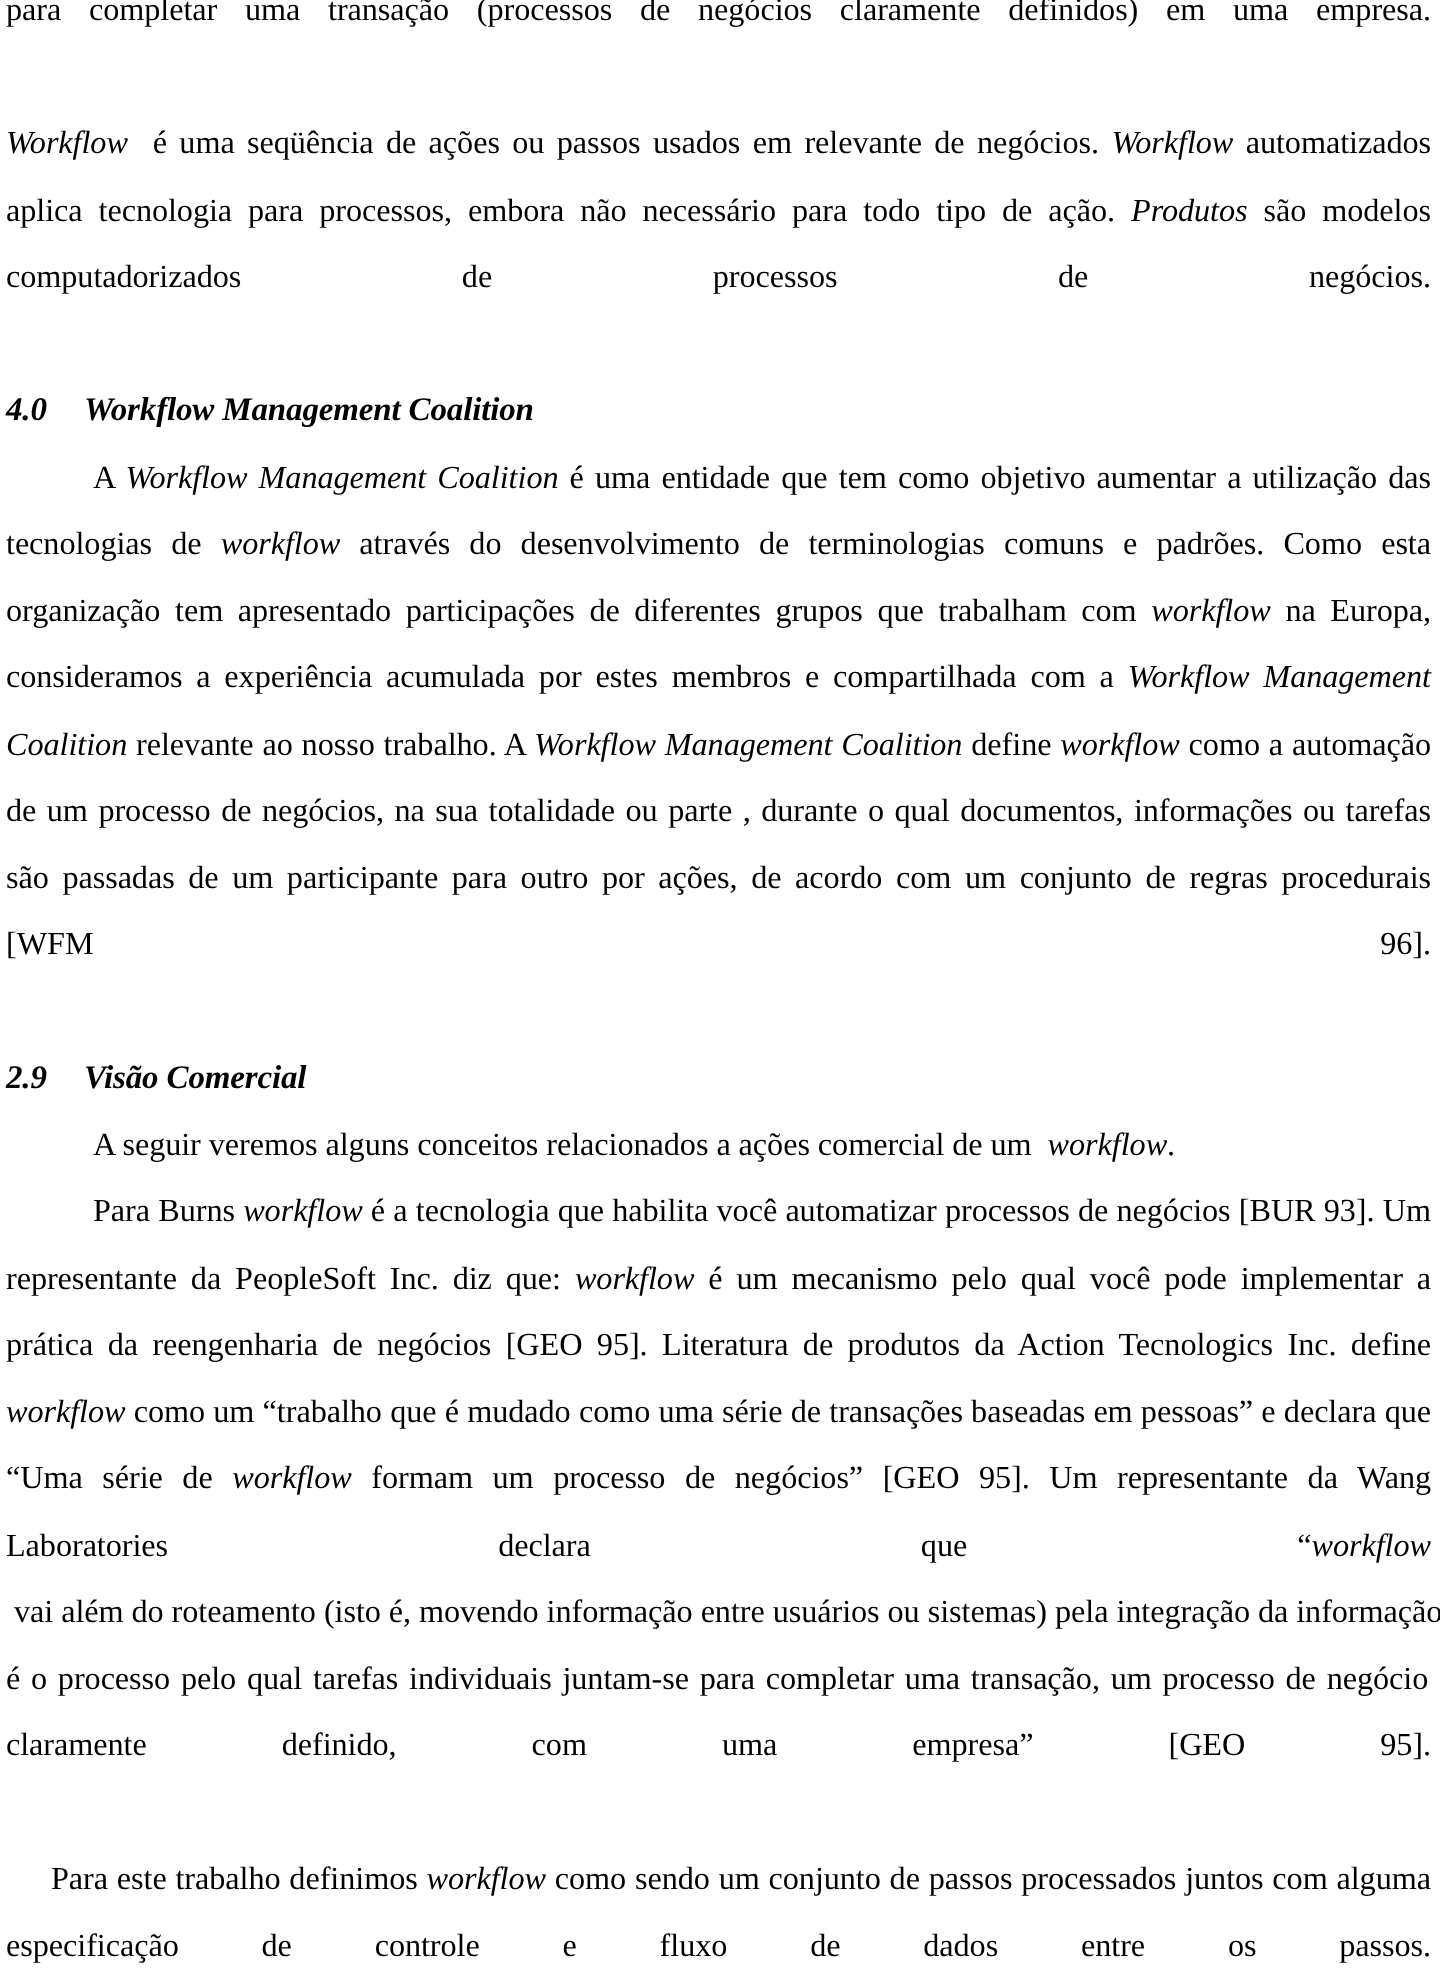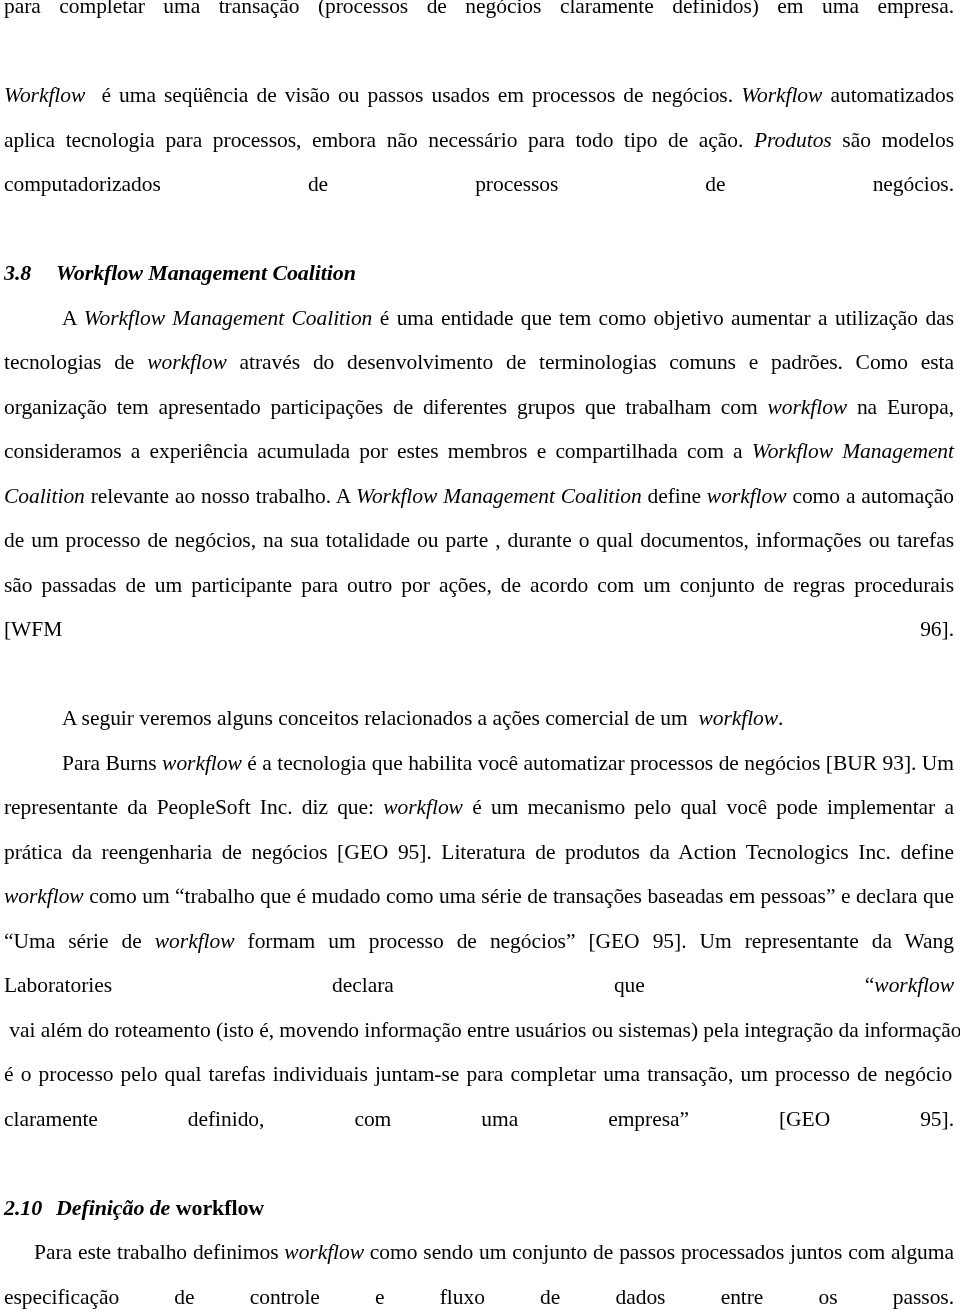--- a/index.html
+++ b/index.html
@@ -92,29 +92,29 @@
 </head>
 <body>
 
 <div id="page">
   <div class="doc-flow">
 
     <p class="para">
       <span>para completar uma transação (processos de negócios claramente definidos) em uma empresa.</span>
     </p>
 
-    <p class="para"><em class="term">Workflow</em><span class="nb">  é uma seqüência de visão ou passos usados em processos de negócios. </span><em class="term">Workflow</em><span> automatizados aplica tecnologia para processos, embora não necessário para todo tipo de ação. </span><em class="term">Produtos</em><span> são modelos computadorizados de processos de negócios.</span></p>
+    <p class="para"><em class="term">Workflow</em><span class="nb">  é uma seqüência de ações ou passos usados em relevante de negócios. </span><em class="term">Workflow</em><span> automatizados aplica tecnologia para processos, embora não necessário para todo tipo de ação. </span><em class="term">Produtos</em><span> são modelos computadorizados de processos de negócios.</span></p>
 
-    <h2 class="heading"><span class="num">3.8</span><span>Workflow Management Coalition</span></h2>
+    <h2 class="heading"><span class="num">4.0</span><span>Workflow Management Coalition</span></h2>
 
     <p class="para indent"><span>A </span><em class="term">Workflow Management Coalition</em><span> é uma entidade que tem como objetivo aumentar a utilização das tecnologias de </span><em class="term">workflow</em><span> através do desenvolvimento de terminologias comuns e padrões. Como esta organização tem apresentado participações de diferentes grupos que trabalham com </span><em class="term">workflow</em><span> na Europa, consideramos a experiência acumulada por estes membros e compartilhada com a </span><em class="term">Workflow Management Coalition</em><span> relevante ao nosso trabalho. A </span><em class="term">Workflow Management Coalition</em><span> define </span><em class="term">workflow</em><span> como a automação de um processo de negócios, na sua totalidade ou parte , durante o qual documentos, informações ou tarefas são passadas de um participante para outro por ações, de acordo com um conjunto de regras procedurais [WFM 96].</span></p>
 
+    <h2 class="heading"><span class="num">2.9</span><span>Visão Comercial</span></h2>
 
     <p class="para indent no-stretch"><span class="nb">A seguir veremos alguns conceitos relacionados a ações comercial de um  </span><em class="term">workflow</em><span>.</span></p>
 
     <p class="para indent"><span>Para Burns </span><em class="term">workflow</em><span> é a tecnologia que habilita você automatizar processos de negócios [BUR 93]. Um representante da PeopleSoft Inc. diz que: </span><em class="term">workflow</em><span> é um mecanismo pelo qual você pode implementar a prática da reengenharia de negócios [GEO 95]. Literatura de produtos da Action Tecnologics Inc. define </span><em class="term">workflow</em><span> como um “trabalho que é mudado como uma série de transações baseadas em pessoas” e declara que “Uma série de </span><em class="term">workflow</em><span> formam um processo de negócios” [GEO 95]. Um representante da Wang Laboratories declara que “</span><em class="term">workflow</em><span class="nb"> vai além do roteamento (isto é, movendo informação entre usuários ou sistemas) pela integração da informação de  uma variedade de fontes” [GEO 95]. Literatura de Produtos da Recognition Internal Inc. informam que “</span><span> é o processo pelo qual tarefas individuais juntam-se para completar uma transação, um processo de negócio claramente definido, com uma empresa” [GEO 95].</span></p>
 
-    <h2 class="heading"><span class="num">2.10</span><span>Definição de</span><span class="upright">&nbsp;</span><span class="upright">workflow</span></h2>
 
     <p class="para indent-sm"><span>Para este trabalho definimos </span><em class="term">workflow</em><span> como sendo um conjunto de passos processados juntos com alguma especificação de controle e fluxo de dados entre os passos.</span></p>
 
   </div>
 </div>
 
 </body></html>

